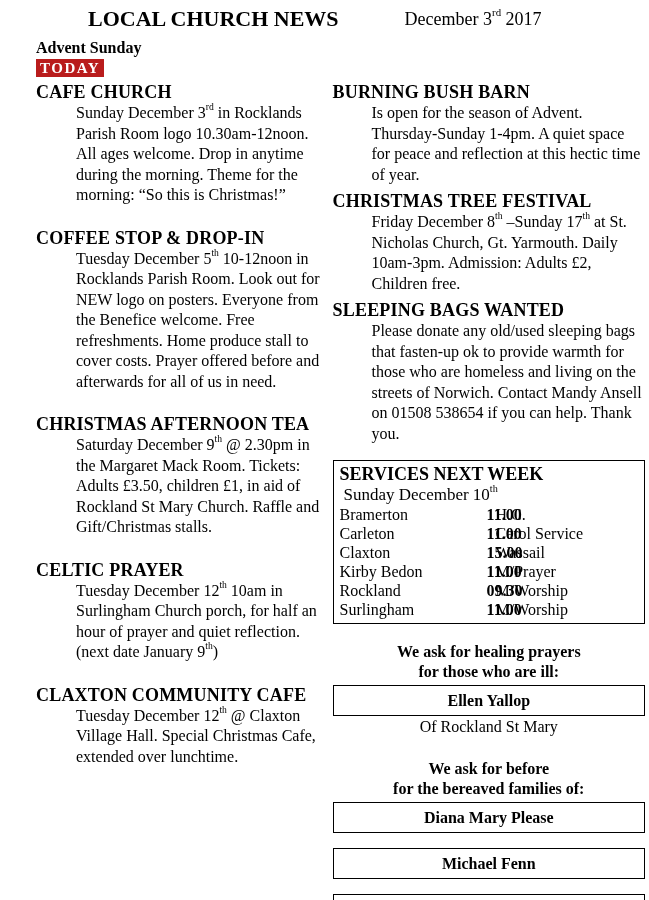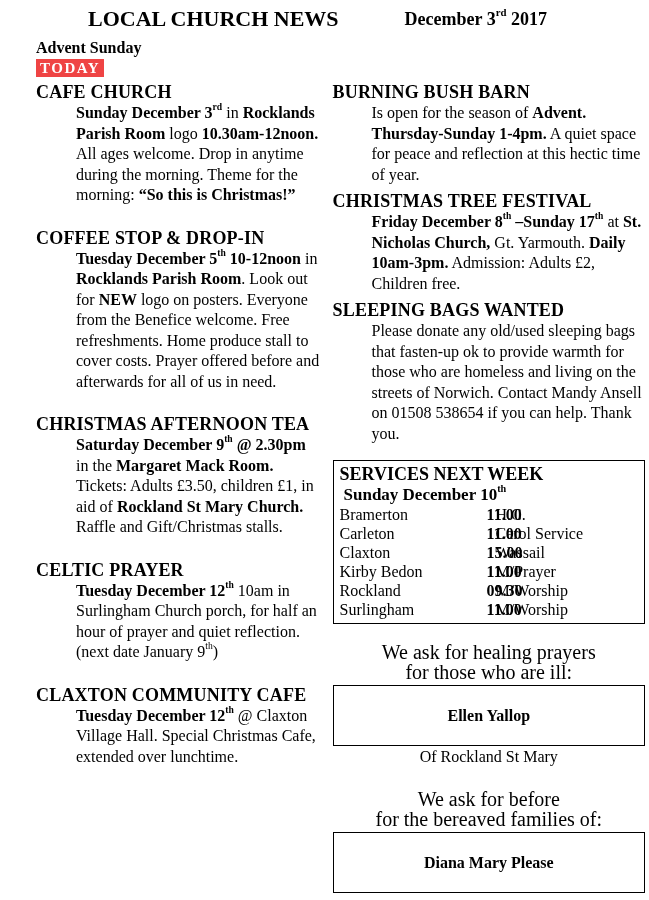--- a/index.html
+++ b/index.html
@@ -6,46 +6,46 @@
   html,body { background:#ffffff; }
   body { font-family:"Liberation Serif", serif; color:#000; }
   .page { width:649px; height:900px; overflow:hidden; background:#fff; padding:6px 4px 0 36px; position:relative; }
 
   .header { display:flex; align-items:flex-start; }
   .title { font-size:22px; font-weight:bold; margin-left:52px; white-space:nowrap; }
   .date { font-size:18px; font-weight:bold; margin-left:66px; margin-top:3px; white-space:nowrap; }
 
   .subtitle { font-size:16px; font-weight:bold; margin-top:7px; }
   .badge-row { margin-top:2px; }
-  .badge { display:inline-block; background:#ef4444; color:#fff; font-weight:bold; font-size:15px; line-height:18px; padding:0 4px; letter-spacing:1.5px; }
+  .badge { display:inline-block; background:#b91c1c; color:#fff; font-weight:bold; font-size:15px; line-height:18px; padding:0 4px; letter-spacing:1.5px; }
 
   .columns { display:flex; margin-top:5px; }
   .col-left { width:286px; }
   .col-right { width:313px; margin-left:11px; }
 
   section { margin-bottom:22px; }
   .col-left section:nth-of-type(5) { margin-bottom:3px; }
   .col-right section { margin-bottom:6px; }
   .sec-heading { font-size:18px; font-weight:bold; line-height:21px; letter-spacing:0.2px; }
   .sec-body { font-size:16px; line-height:20.5px; margin-left:40px; }
   .col-right .sec-body { margin-left:39px; }
-  .b { font-weight:bold;margin-top:20px; }
+  .b { font-weight:normal;margin-top:20px; }
   sup { font-size:0.6em; vertical-align:super; line-height:0; position:relative; top:-0.15em; }
 
   .services-box { border:1.5px solid #000; margin-top:16px; padding:3px 6px 4px 6px; }
   .services-title { font-size:18px; font-weight:bold; line-height:21px; }
   .services-subtitle { font-size:17px; font-weight:bold; line-height:20px; padding-left:4px; }
   .service-row { display:grid; grid-template-columns:104px 52px auto; font-size:16px; line-height:19px; }
   .service-time { font-weight:bold;margin-left:43px; }
 
   .prayer-block { text-align:center; }
   .healing { margin-top:18px; }
   .bereaved { margin-top:22px; }
-  .prayer-heading { font-size:20px; font-weight:normal; line-height:20px; }
-  .name-box { border:1px solid #000; font-size:16px; font-weight:bold; line-height:21px; padding:19px 2px; margin-top:3px; }
+  .prayer-heading { font-size:16px; font-weight:bold; line-height:20px; }
+  .name-box { border:1px solid #000; font-size:16px; font-weight:bold; line-height:21px; padding:4px 2px; margin-top:3px; }
   .names .name-box { margin-bottom:15px; }
   .names .name-box:last-child { margin-bottom:0; }
   .prayer-note { font-size:16px; line-height:20px; margin-top:1px; }
 </style>
 </head>
 <body>
 
 <div class="page">
 
   <div class="header">

